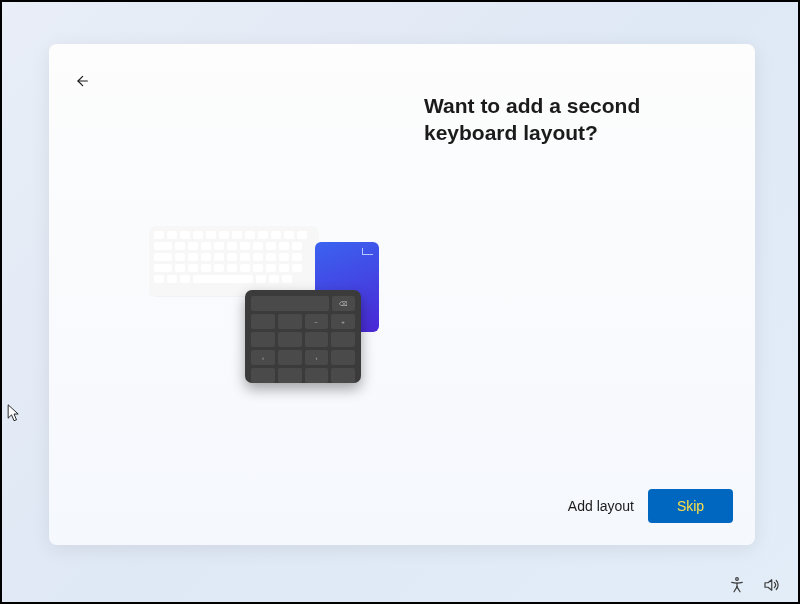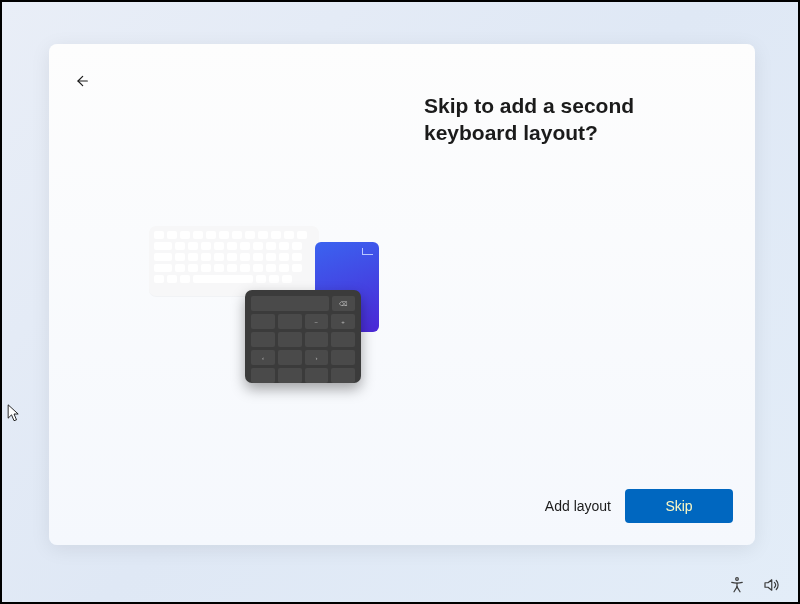--- a/index.html
+++ b/index.html
@@ -97,24 +97,24 @@
     display: flex; align-items: center; 
   }
   .link-btn {
     font-size: 14px; color: #1b1b1b;
     padding: 8px 14px; cursor: pointer;
     background: transparent; border: none;
     font-family: inherit;
   }
   .primary-btn {
     background: #0067c0;
-    color: #fef9c3; font-size: 14px;
+    color: #fde047; font-size: 14px;
     border: none; border-radius: 4px;
     padding: 9px 0;
-    width: 108px;
+    width: 85px;
     cursor: pointer;
     font-family: inherit;
   }
   .taskbar-icons {
     position: absolute;
     right: 18px; bottom: 8px;
     display: flex; gap: 16px; align-items: center;
   }
   .taskbar-icons .ticon {
     width: 18px; height: 18px;
@@ -130,21 +130,21 @@
 <body>
 
 <div class="card">
   <div class="back-btn">
     <svg viewBox="0 0 24 24" fill="none" stroke="#1b1b1b" stroke-width="1.8" stroke-linecap="round" stroke-linejoin="round">
       <polyline points="13 5 6 12 13 19"></polyline>
       <line x1="6" y1="12" x2="20" y2="12"></line>
     </svg>
   </div>
 
-  <h1 class="heading">Skip to add a second keyboard layout?</h1>
+  <h1 class="heading">Want to add a second keyboard layout?</h1>
 
   <div class="illustration">
     <div class="kb-white">
       <div class="row">
           <div class="key"></div>
           <div class="key"></div>
           <div class="key"></div>
           <div class="key"></div>
           <div class="key"></div>
           <div class="key"></div>

